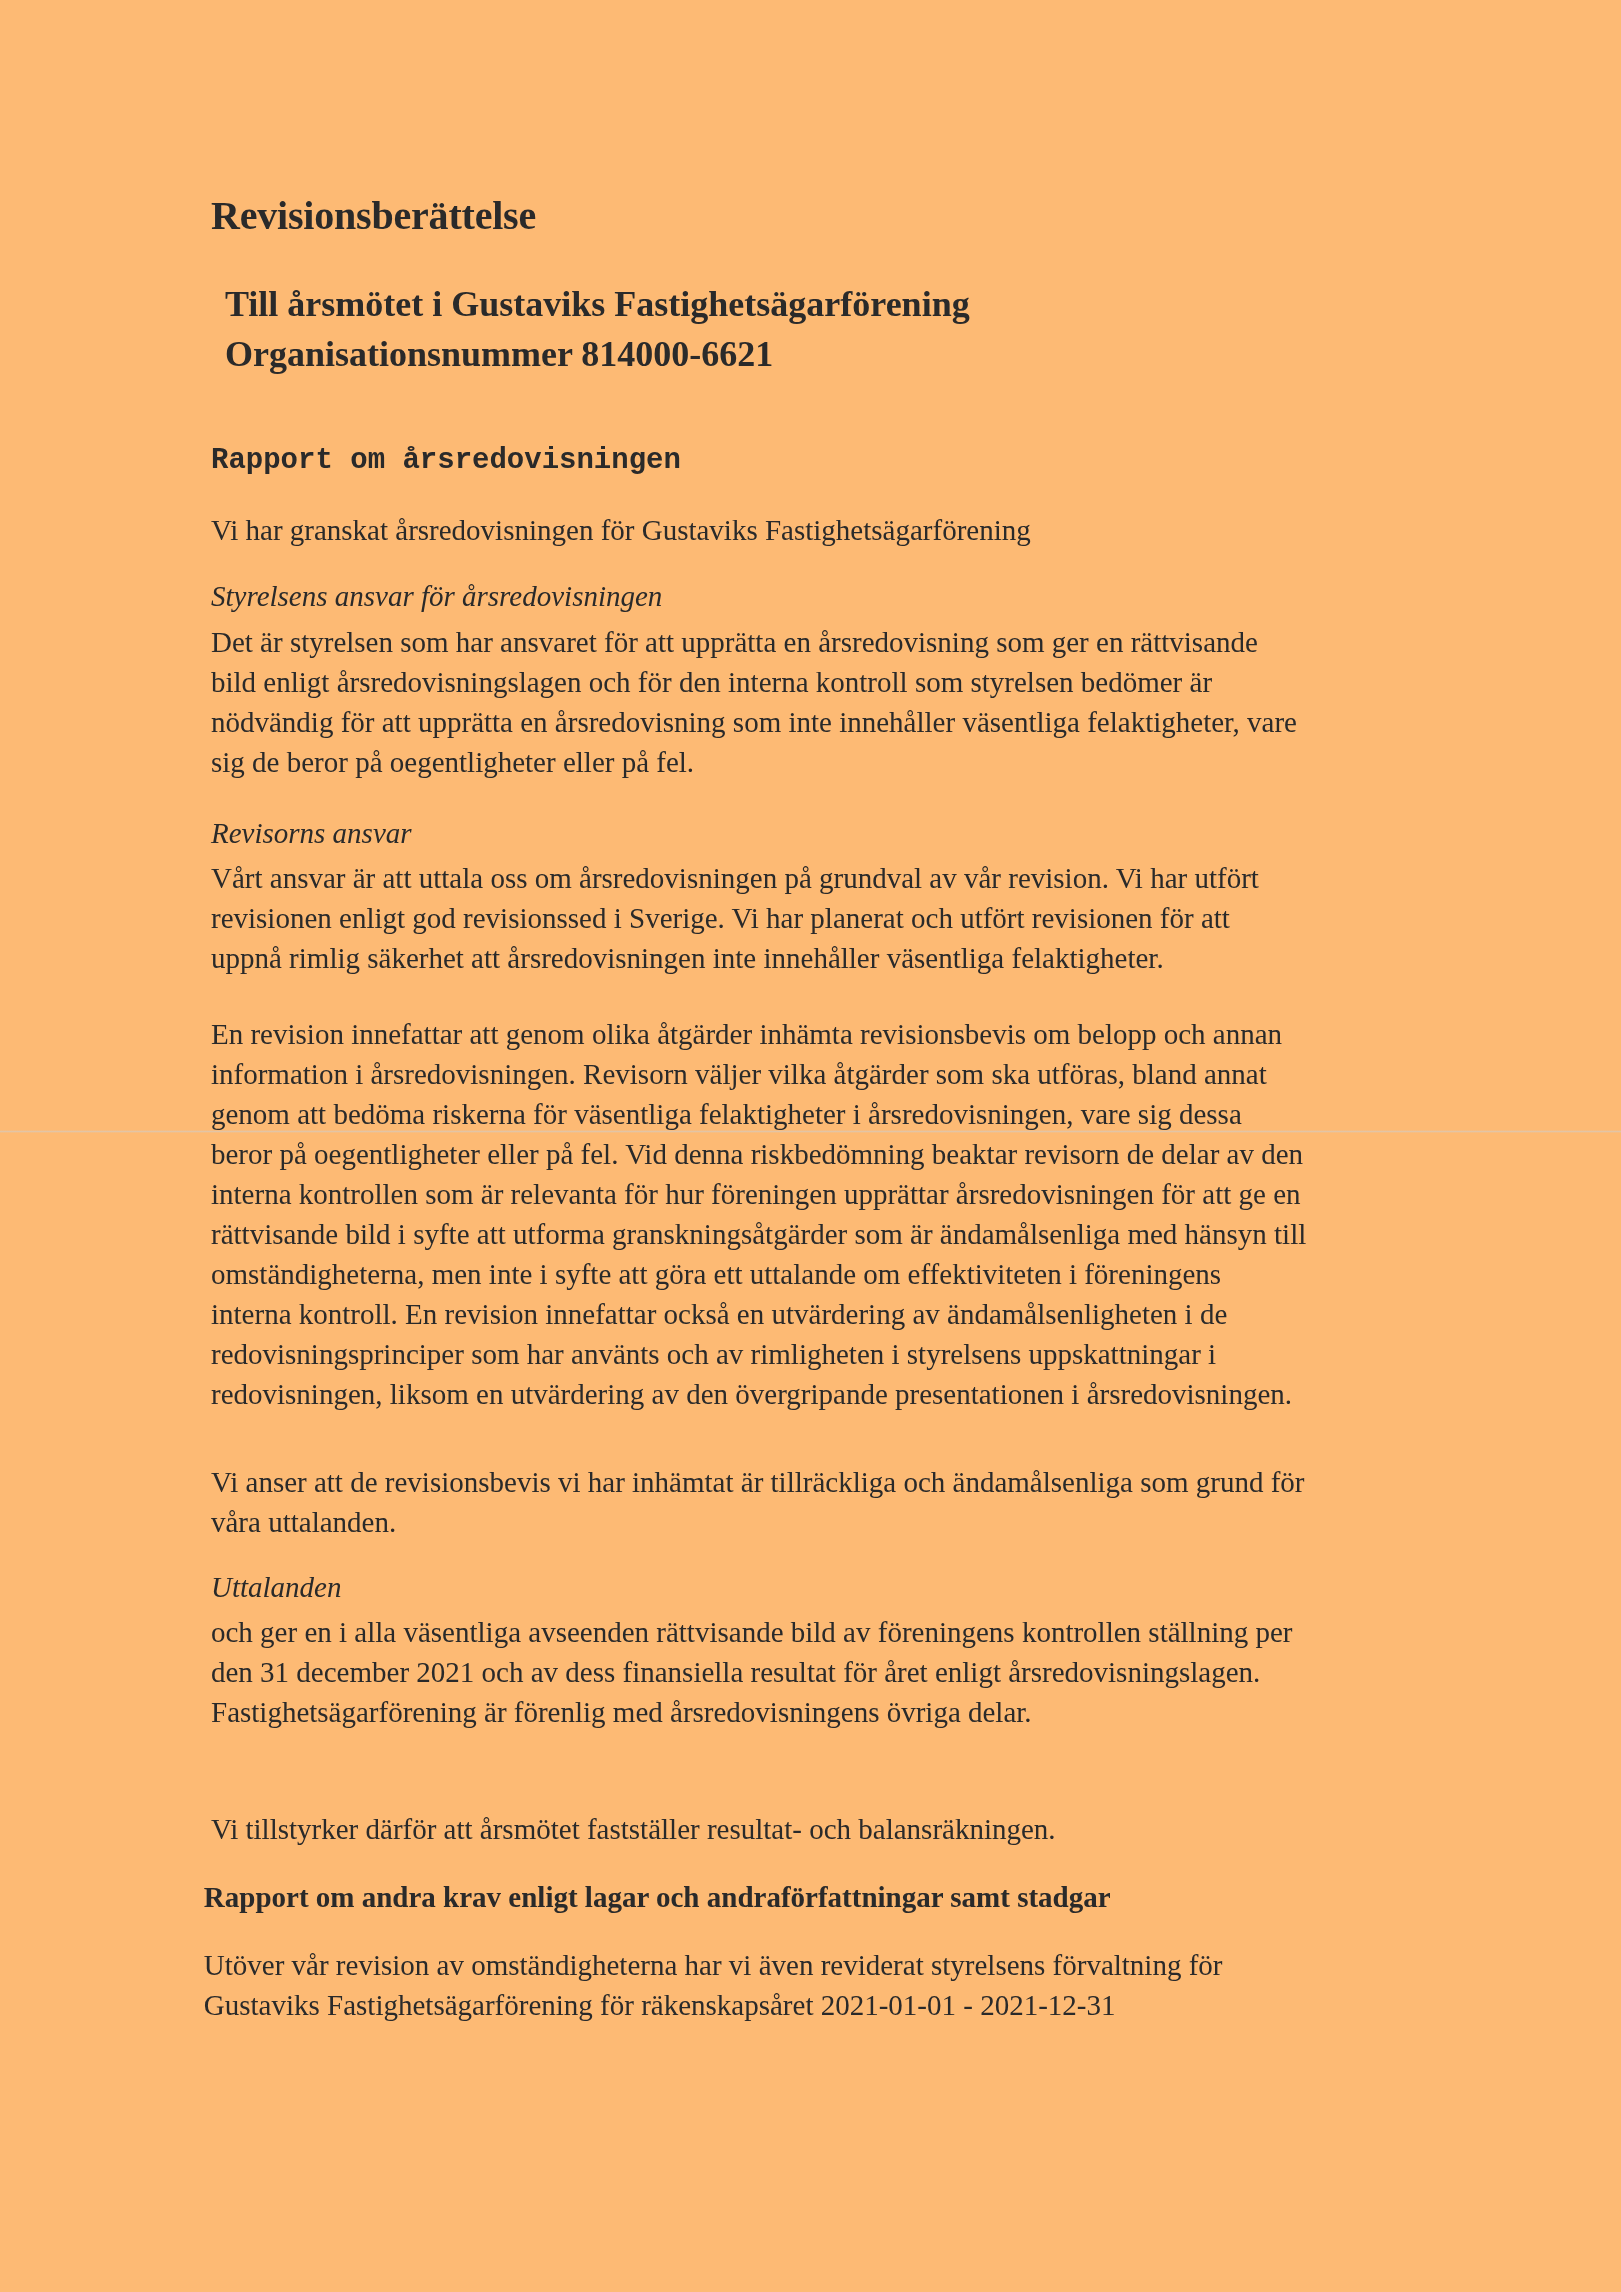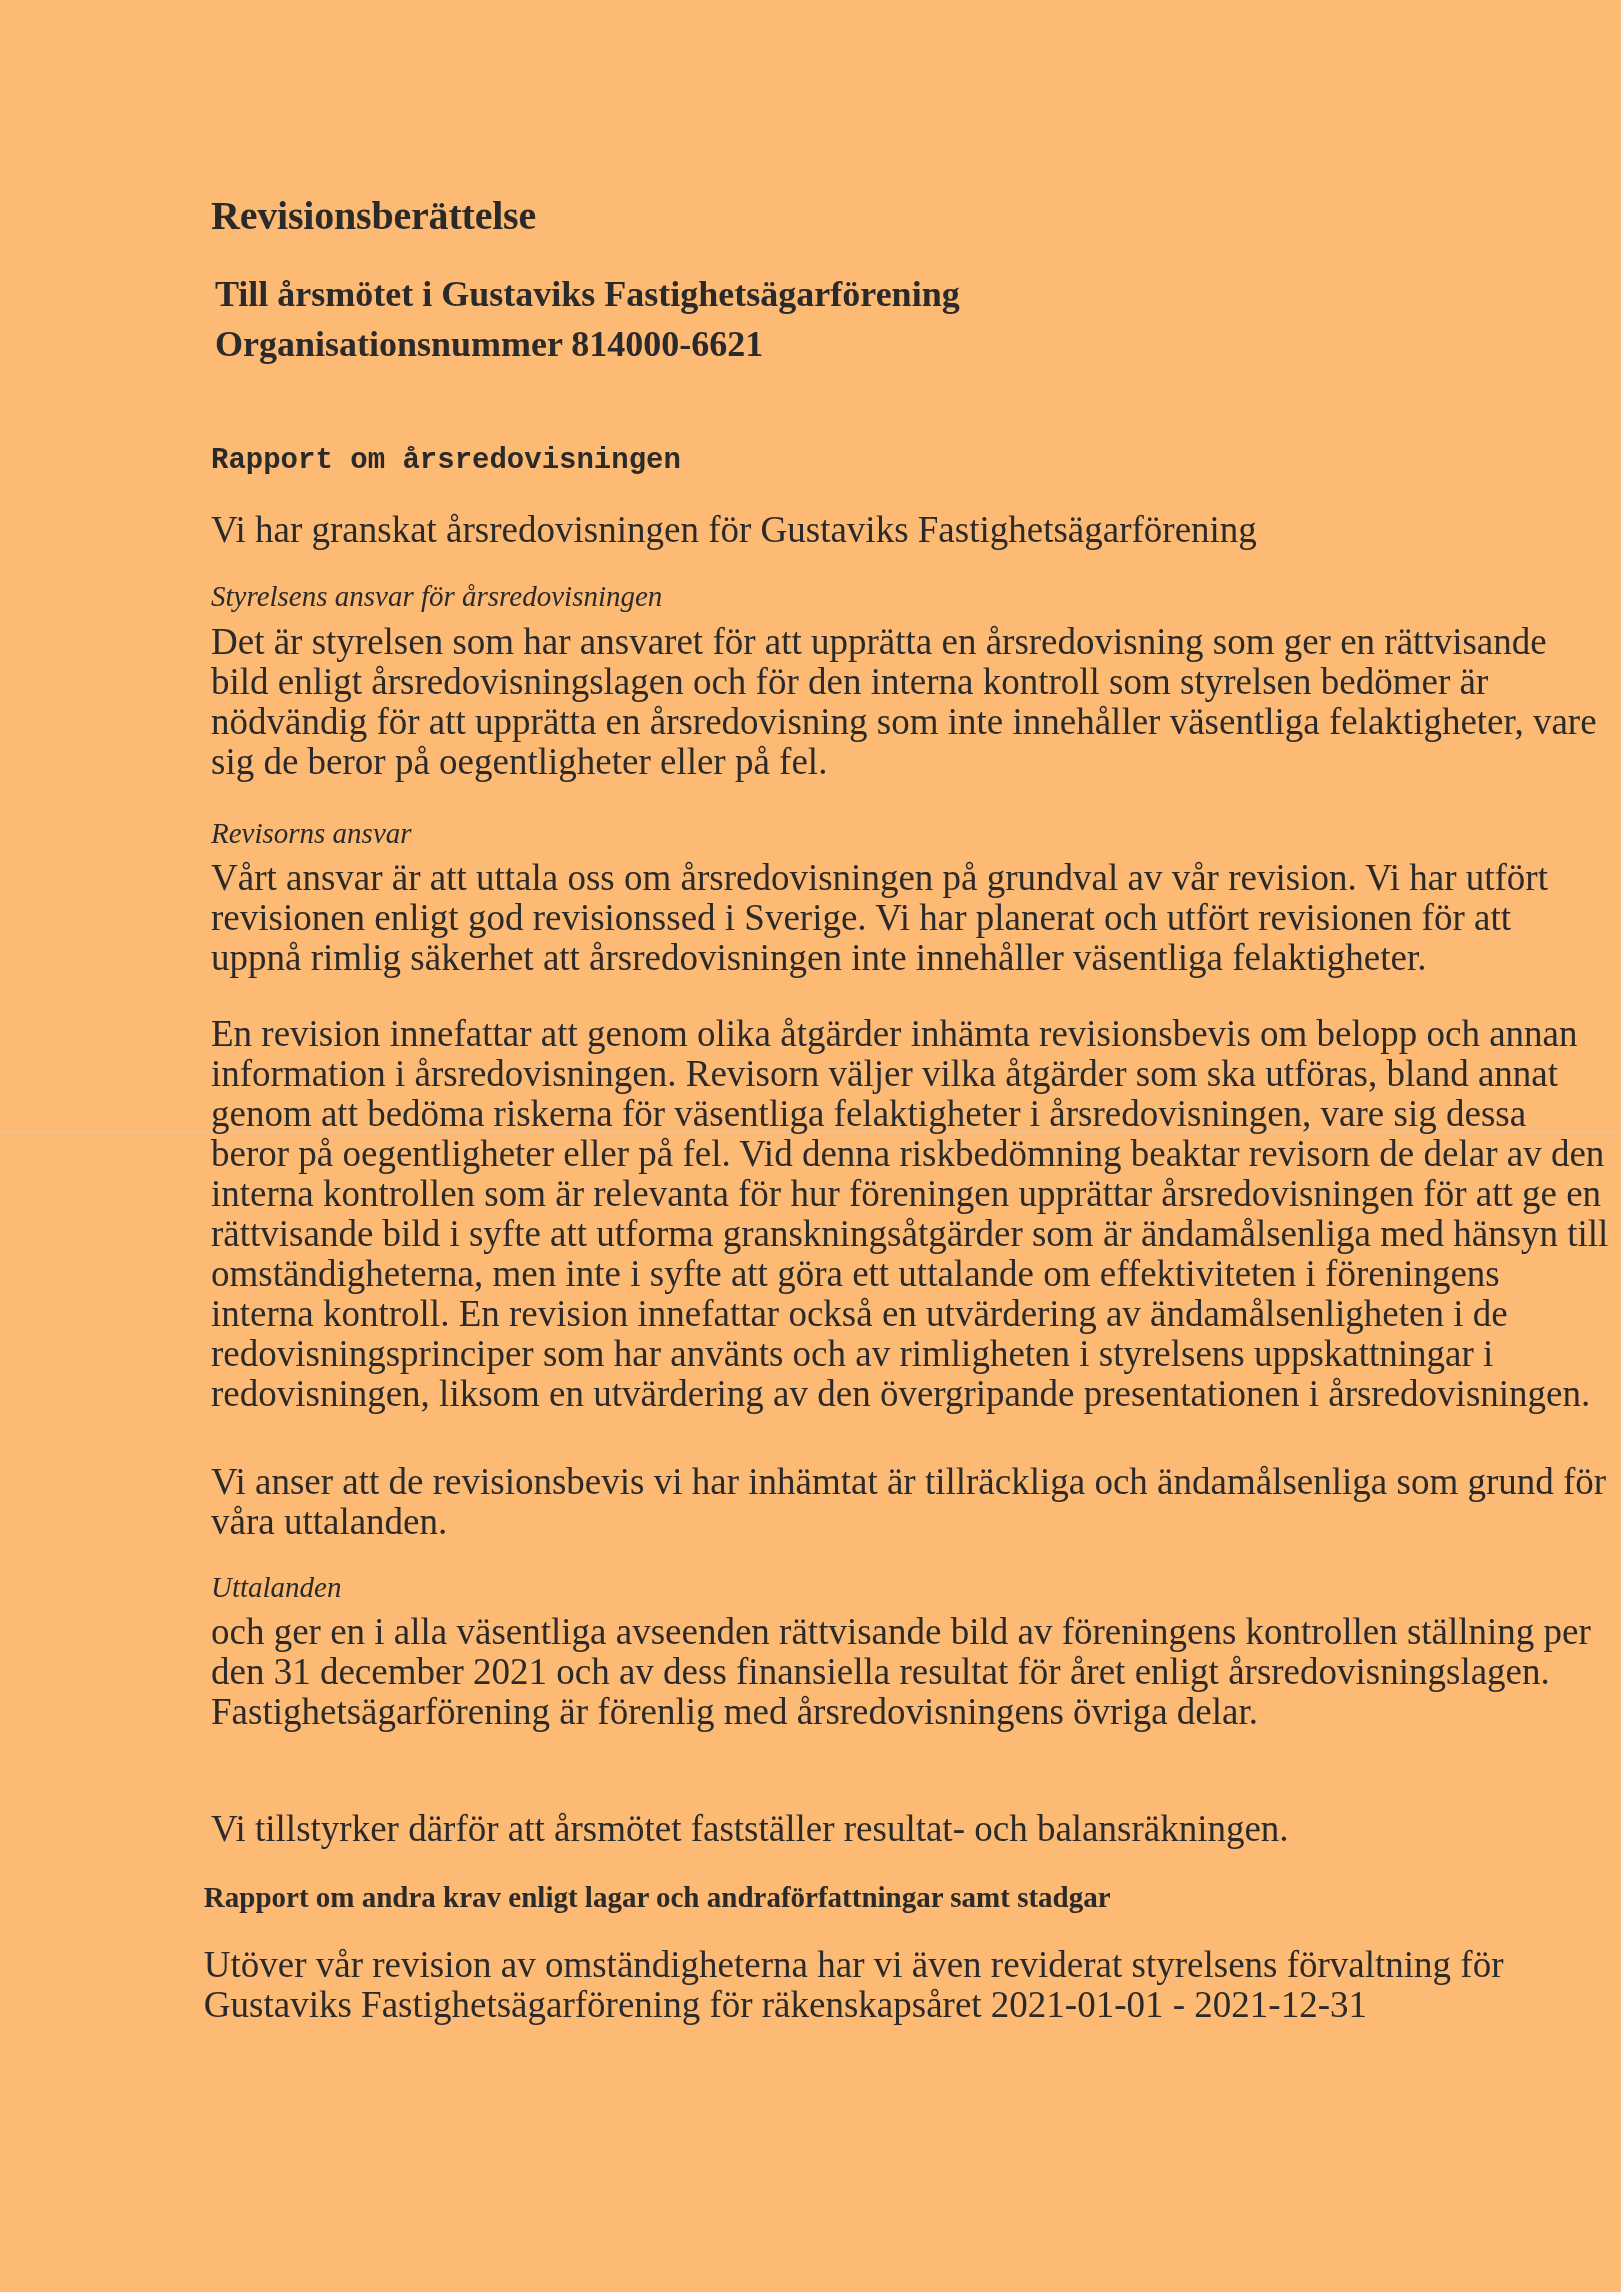--- a/index.html
+++ b/index.html
@@ -51,38 +51,38 @@
       white-space: nowrap;
       letter-spacing: -0.2px;
       margin: 0;
     }
     .subtitle {
       position: absolute;
       left: 0;
       font-size: 36px;
       font-weight: bold;
       white-space: nowrap;
-      margin: 4px;
+      margin: 14px;
     }
     .subtitle.s1 { top: 269px; }
     .subtitle.s2 { top: 319px; }
     .section-heading {
       position: absolute;
       left: 0;
       font-size: 29px;
       font-weight: bold;
       white-space: nowrap;
       margin: 0;
     }
     .section-heading.h1 { top: 444px; font-family: Liberation Mono, monospace; }
     .section-heading.h2 { top: 1881px; left: -7.2px; }
     .para {
       position: absolute;
       left: 0;
-      font-size: 37px;
+      font-size: 29px;
       line-height: 40px;
       white-space: nowrap;
       margin: 0;
     }
     .para .line { display: block; }
     .subhead {
       position: absolute;
       left: 0;
       font-size: 29px;
       font-style: italic;

